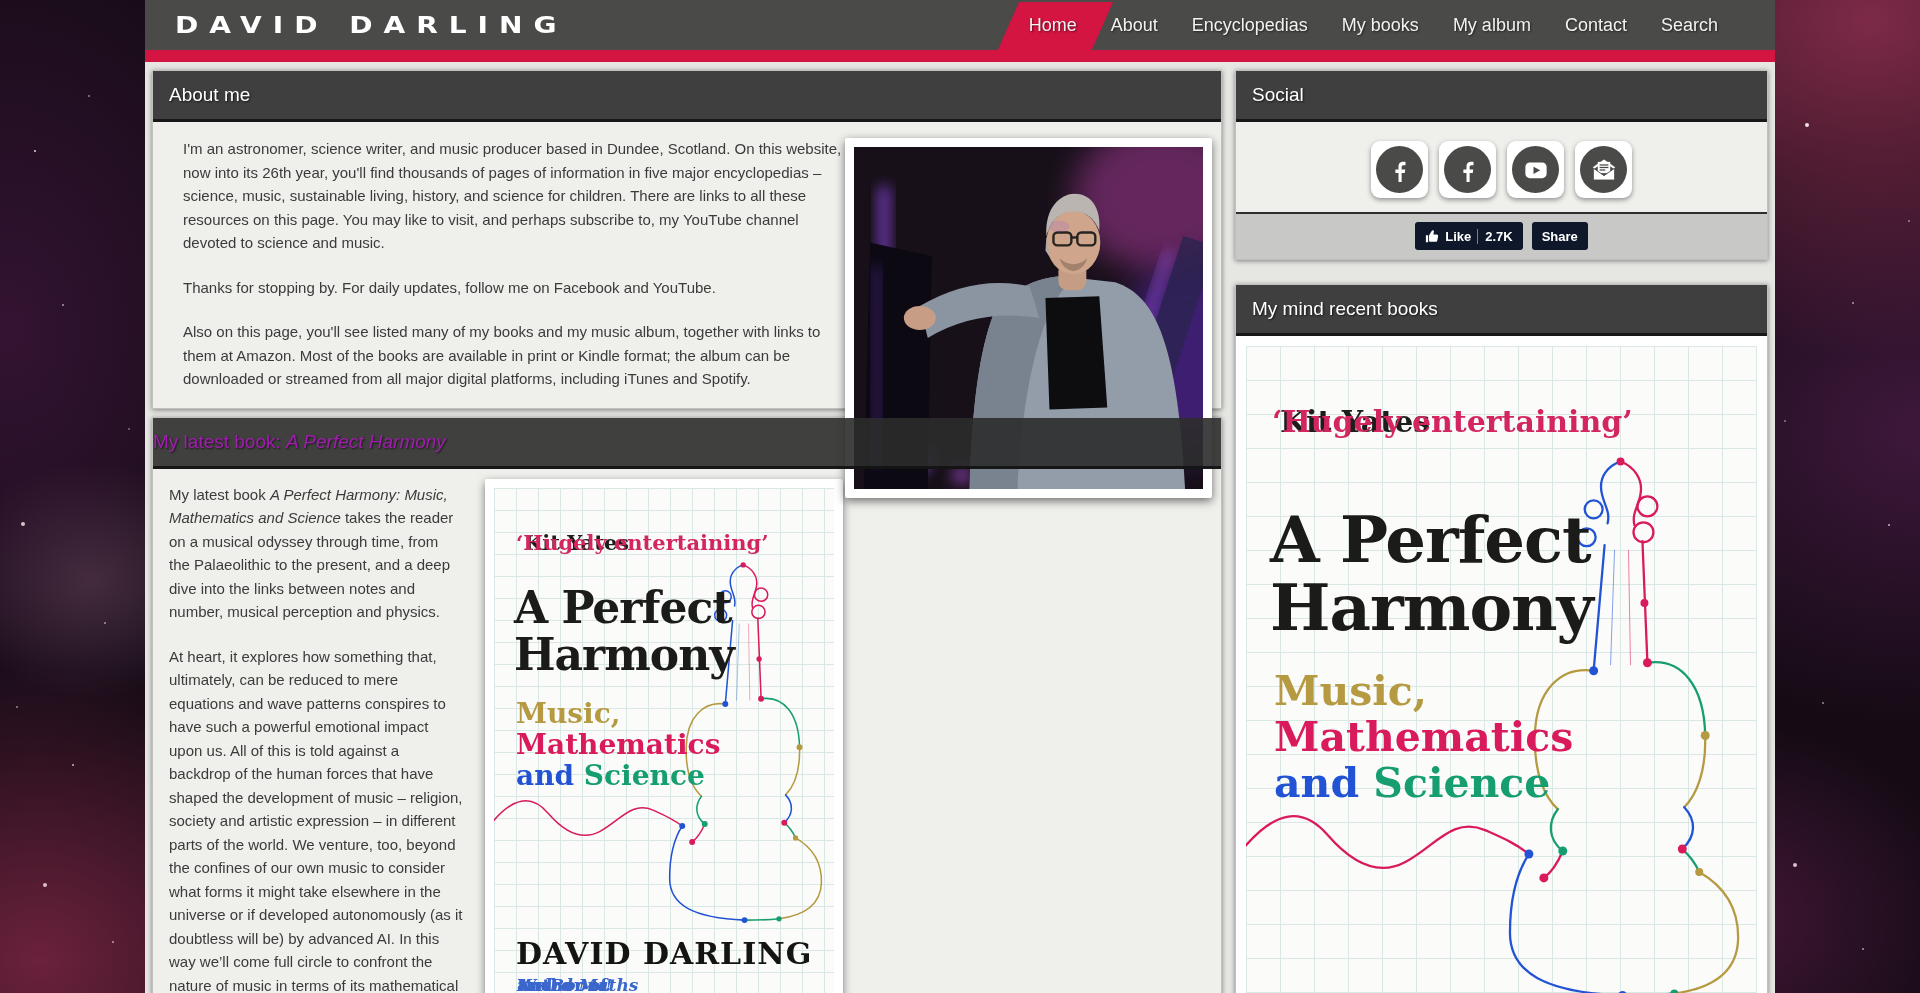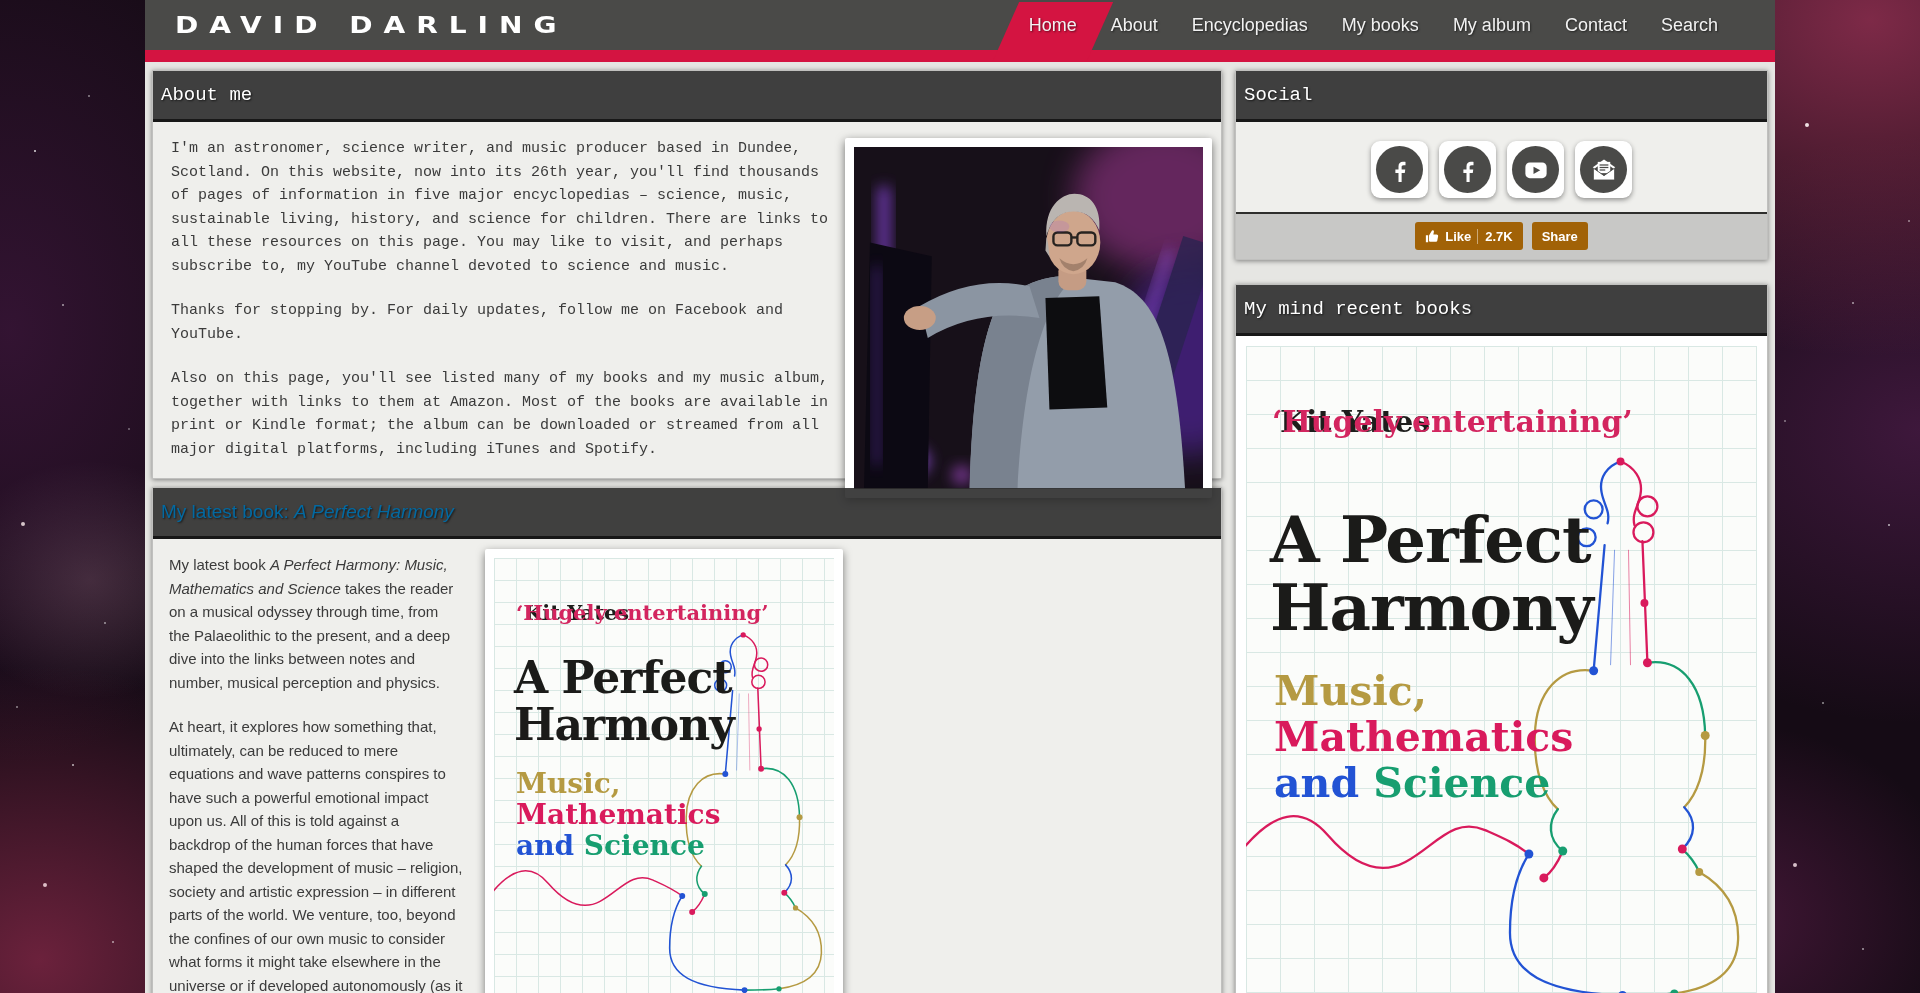--- a/index.html
+++ b/index.html
@@ -51,43 +51,42 @@
   .redbar { height:12px; background:#d41441; }
 
   
   .content { background:#e6e6e3; padding:8px 7px 0; display:flex; gap:13px; min-height:931px; }
   .col-left  { width:1070px; position:relative; }
   .col-right { width:533px; }
 
   .box { background:#efefec; border:1px solid #c0c0be; box-shadow:0 1px 5px rgba(0,0,0,.45); }
   .box-header {
     background:#3f3f3f; color:#fff; font-size:19px; font-weight:400;
-    padding:13px 8px; border-bottom:3px solid #181818;
+    padding:13px 16px; border-bottom:3px solid #181818;
     text-shadow:1px 1px 2px rgba(0,0,0,.65);
-    font-family:Liberation Mono, monospace;
   }
 
   
   .about-box { margin-bottom:8px; }
   .about-body { padding:15px 18px 17px; font-size:15px; line-height:23.5px; color:#3b3b3b; }
-  .about-body p { margin:0 0 21px; max-width:662px;font-family:Liberation Mono, monospace; }
+  .about-body p { margin:0 12px 21px; max-width:662px; }
   .about-body p:last-child { margin-bottom:0; }
 
   
   .photo-frame {
     position:absolute; top:68px; left:693px; width:367px; height:360px;
     background:#fff; padding:9px; box-shadow:0 3px 10px rgba(0,0,0,.55); z-index:2;
     border-radius:2px;
   }
   .photo-frame svg { display:block; width:349px; height:342px; }
 
   
   .latest-header {
-    position:relative; z-index:5; background:rgba(44,44,44,.9); color:#0369a1;
-    font-size:19px; padding:13px 8px; border-bottom:3px solid rgba(16,16,16,.85);
+    position:relative; z-index:5; background:rgba(44,44,44,.9); color:#a21caf;
+    font-size:19px; padding:13px 0; border-bottom:3px solid rgba(16,16,16,.85);
     text-shadow:1px 1px 2px rgba(0,0,0,.65);
   }
   .latest-header em { font-style:italic; }
   .latest-body { display:flex; gap:22px; padding:10px 0 0 16px; min-height:556px; }
   .latest-text { width:294px; font-size:15px; line-height:23.5px; color:#3b3b3b; padding-top:4px; }
   .latest-text p { margin:0 0 21px; }
   .latest-text .italic { font-style:italic; }
 
   
   .cover-frame { background:#fff; box-shadow:0 3px 9px rgba(0,0,0,.5); border-radius:2px; }
@@ -133,21 +132,21 @@
     cursor:pointer;
   }
   .tile .circ { width:47px; height:47px; border-radius:50%; background:#4a4a48; display:flex; align-items:center; justify-content:center; }
   .tile svg { width:30px; height:30px; }
 
   .like-strip {
     background:#c8c8c6; border-top:2px solid #2e2e2c; padding:8px 0 9px;
     display:flex; justify-content:center; align-items:center; gap:9px;
   }
   .fb-btn {
-    background:#a16207; color:#fff; font-size:13px; font-weight:bold;
+    background:#0f172a; color:#fff; font-size:13px; font-weight:bold;
     border:none; border-radius:3px; padding:6px 10px; display:flex; align-items:center; gap:6px;
     font-family:"Liberation Sans", sans-serif; cursor:pointer; height:28px;
   }
   .fb-btn .thumb { width:14px; height:14px; }
   .fb-btn .count { font-weight:bold; border-left:1px solid rgba(255,255,255,.45); padding-left:7px; }
 
   .books-box { height:725px; overflow:hidden; }
   .cover-frame.large { width:100%; height:667px; padding:10px; box-shadow:none; border-radius:0; }
 </style>
 </head>

